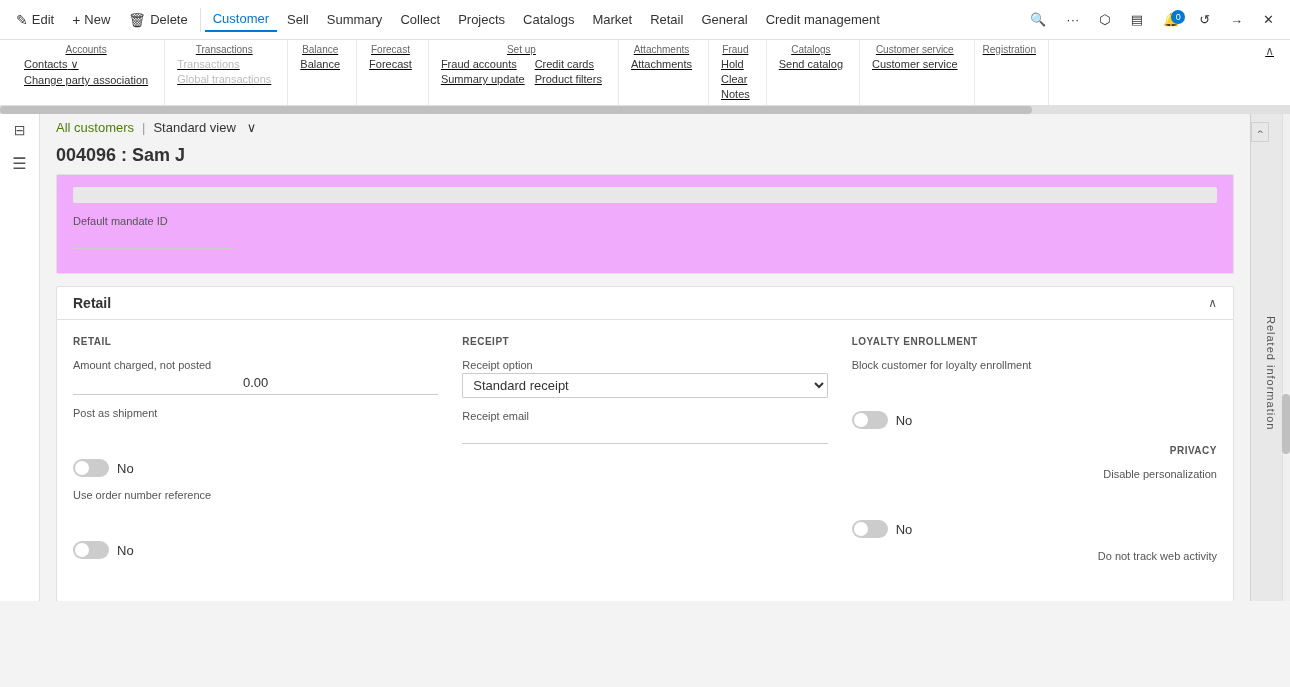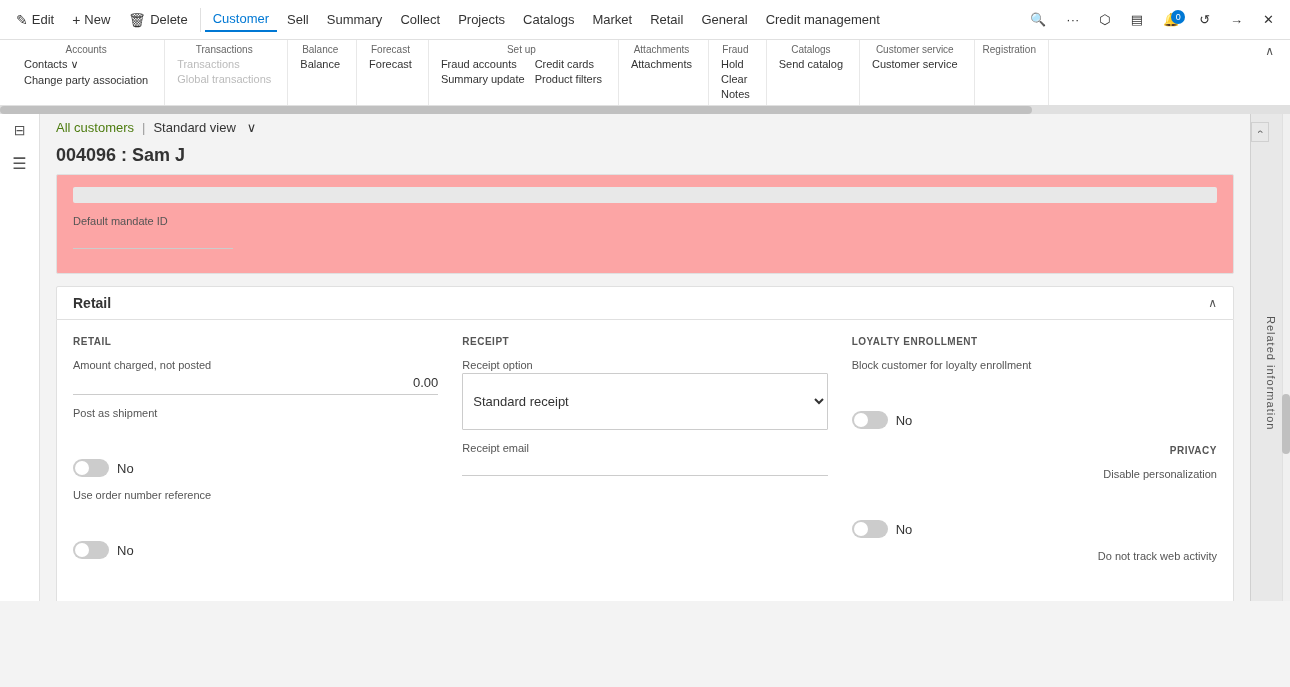--- a/index.html
+++ b/index.html
@@ -16,21 +16,21 @@
       white-space: nowrap;
     }
     .toolbar-btn.active { color: #0078d4; border-bottom: 2px solid #0078d4; border-radius: 0; }
     .toolbar-btn .icon { font-size: 14px; }
     .toolbar-divider { width: 1px; height: 24px; background: #e0e0e0; margin: 0 2px; }
     .toolbar-right { margin-left: auto; display: flex; align-items: center; gap: 4px; }
 
     
     .ribbon {
       background: #fff; border-bottom: 1px solid #e0e0e0; padding: 0 12px;
-      display: flex; align-items: stretch; position: relative;
+      display: flex; align-items: stretch; position: relative; text-decoration: underline;
     }
     .ribbon-section {
       display: flex; flex-direction: column; border-right: 1px solid #e8e8e8;
       padding: 4px 12px 4px 8px; min-width: fit-content;
     }
     .ribbon-section:last-child { border-right: none; }
     .ribbon-section-title {
       font-size: 10px; color: #666; text-align: center; margin-bottom: 2px; white-space: nowrap;
     }
     .ribbon-items { display: flex; gap: 2px; align-items: center; }
@@ -56,42 +56,42 @@
 
     
     .filter-bar {
       display: flex; align-items: center; padding: 6px 16px; background: #f3f3f3; gap: 8px;
     }
 
     
     .page-title-bar { padding: 4px 16px 8px; display: flex; align-items: center; gap: 8px; }
 
     
-    .form-card { background: #fca5a5; margin: 0 16px 12px; border-radius: 2px; border: 1px solid #e0e0e0; padding: 12px 16px; }
+    .form-card { background: #f0abfc; margin: 0 16px 12px; border-radius: 2px; border: 1px solid #e0e0e0; padding: 12px 16px; }
 
     
     .section-header {
       display: flex; align-items: center; justify-content: space-between;
       background: #fff; padding: 8px 16px; border: 1px solid #e0e0e0;
       border-radius: 2px 2px 0 0; margin: 0 16px 0; cursor: pointer;
     }
     .section-title { font-size: 14px; font-weight: 600; color: #333; }
     .section-body {
       background: #fff; border: 1px solid #e0e0e0; border-top: none;
       margin: 0 16px 12px; padding: 16px;
     }
     .section-cols { display: flex; gap: 24px; }
     .section-col { flex: 1; }
     .section-col-label { font-size: 10px; font-weight: 700; color: #555; letter-spacing: 0.5px; margin-bottom: 12px; }
 
     
     .field { margin-bottom: 12px; }
     .field-label { font-size: 11px; color: #555; margin-bottom: 2px; }
     .field-value { font-size: 13px; color: #333; border-bottom: 1px solid #ccc; padding: 2px 0; min-height: 22px; }
-    .field-value-right { text-align: right; }
+    .field-value-right { text-align: center; }
 
     
     .toggle-row { display: flex; align-items: center; gap: 8px; margin-bottom: 10px; margin-top: 40px; }
     .toggle {
       width: 36px; height: 18px; border-radius: 9px; background: #ccc; position: relative;
       cursor: pointer; flex-shrink: 0;
     }
     .toggle.on { background: #0078d4; }
     .toggle-knob {
       width: 14px; height: 14px; border-radius: 50%; background: #fff;
@@ -109,21 +109,21 @@
 
     
     .input-field {
       border: none; border-bottom: 1px solid #ccc; padding: 2px 4px; font-size: 13px;
       color: #333; width: 100%; background: transparent; outline: none;
     }
     .input-field.blue { color: #0078d4; border-bottom: 1px solid #0078d4; }
 
     
     .select-field {
-      border: 1px solid #ccc; padding: 19px 6px; font-size: 13px; color: #333;
+      border: 1px solid #ccc; padding: 3px 6px; font-size: 13px; color: #333;
       width: 100%; background: #fff; border-radius: 1px;
     }
 
     
     .right-panel {
       width: 32px; background: #e8e8e8; display: flex; align-items: center; justify-content: center;
       border-left: 1px solid #d0d0d0; writing-mode: vertical-rl; font-size: 11px; color: #555;
       cursor: pointer; position: relative;
     }
   </style>

